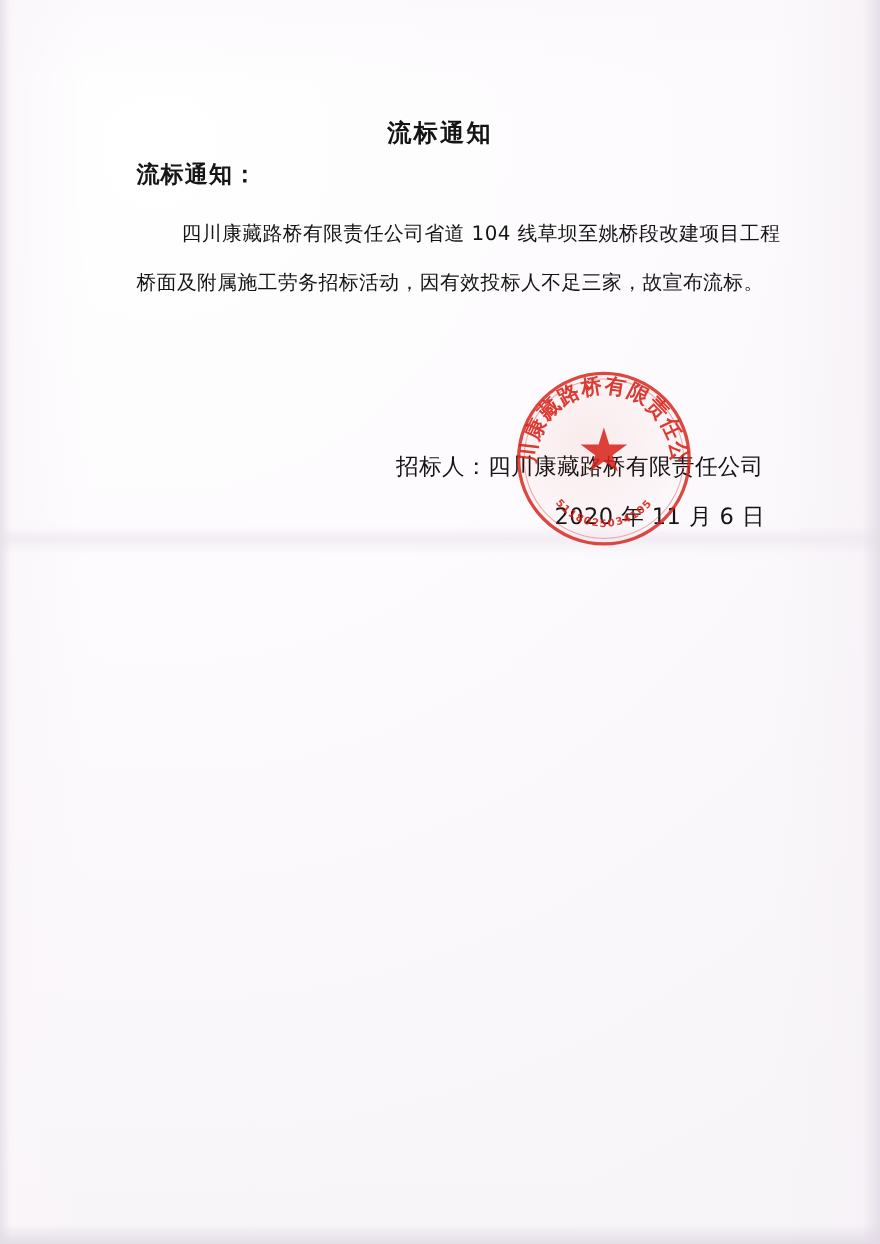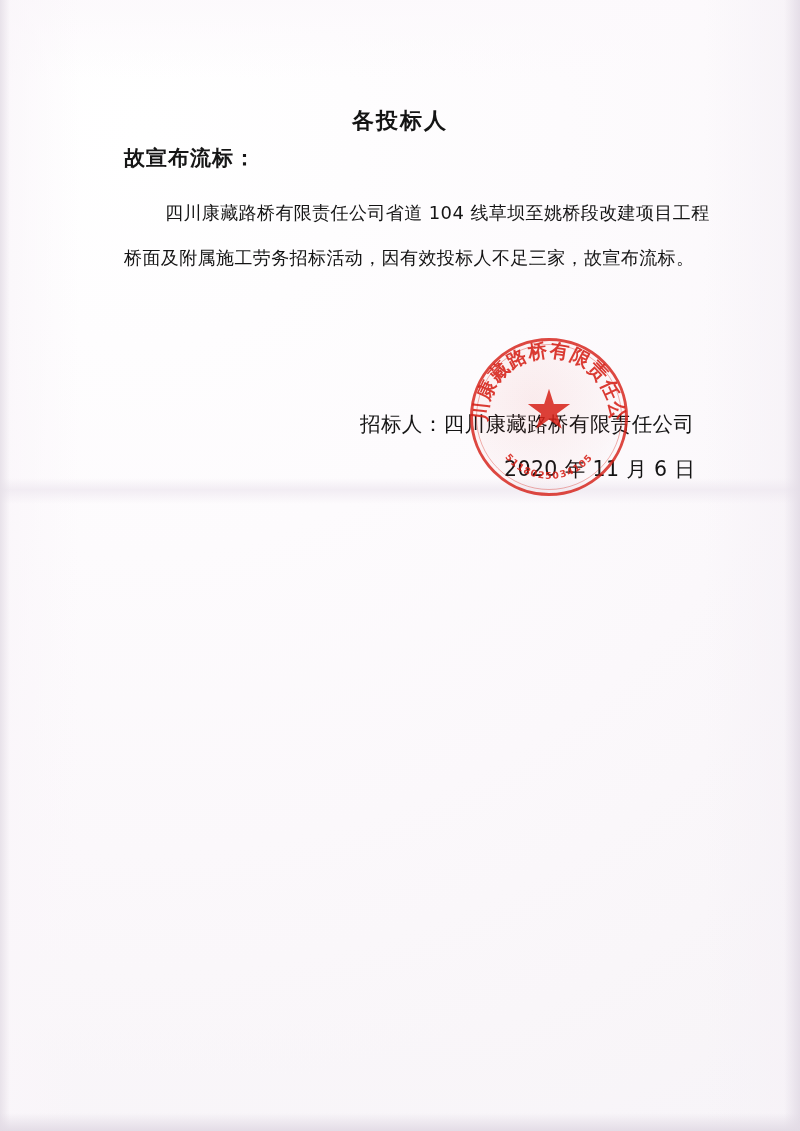--- a/index.html
+++ b/index.html
@@ -176,23 +176,23 @@
 <body>
 
 <div class="page">
 
   <div class="scan-tint"></div>
   <div class="scan-fold"></div>
   <div class="scan-edge-left"></div>
   <div class="scan-edge-right"></div>
   <div class="scan-edge-bottom"></div>
 
-  <div class="doc-title">各投标人</div>
-
-  <div class="salutation">故宣布流标：</div>
+  <div class="doc-title">流标通知</div>
+
+  <div class="salutation">流标通知：</div>
 
   <div class="body-block">
     <span class="indent"></span><span>四川康藏路桥有限责任公司省道 104 线草坝至姚桥段改建项目工程桥面及附属施工劳务招标活动，因有效投标人不足三家，故宣布流标。</span>
   </div>
 
   <div class="sign-block">
     <div class="sign-line-1">
       <span>招标人：</span><span>四川康藏路桥有限责任公司</span>
     </div>
     <div class="sign-line-2">2020 年 11 月 6 日</div>

